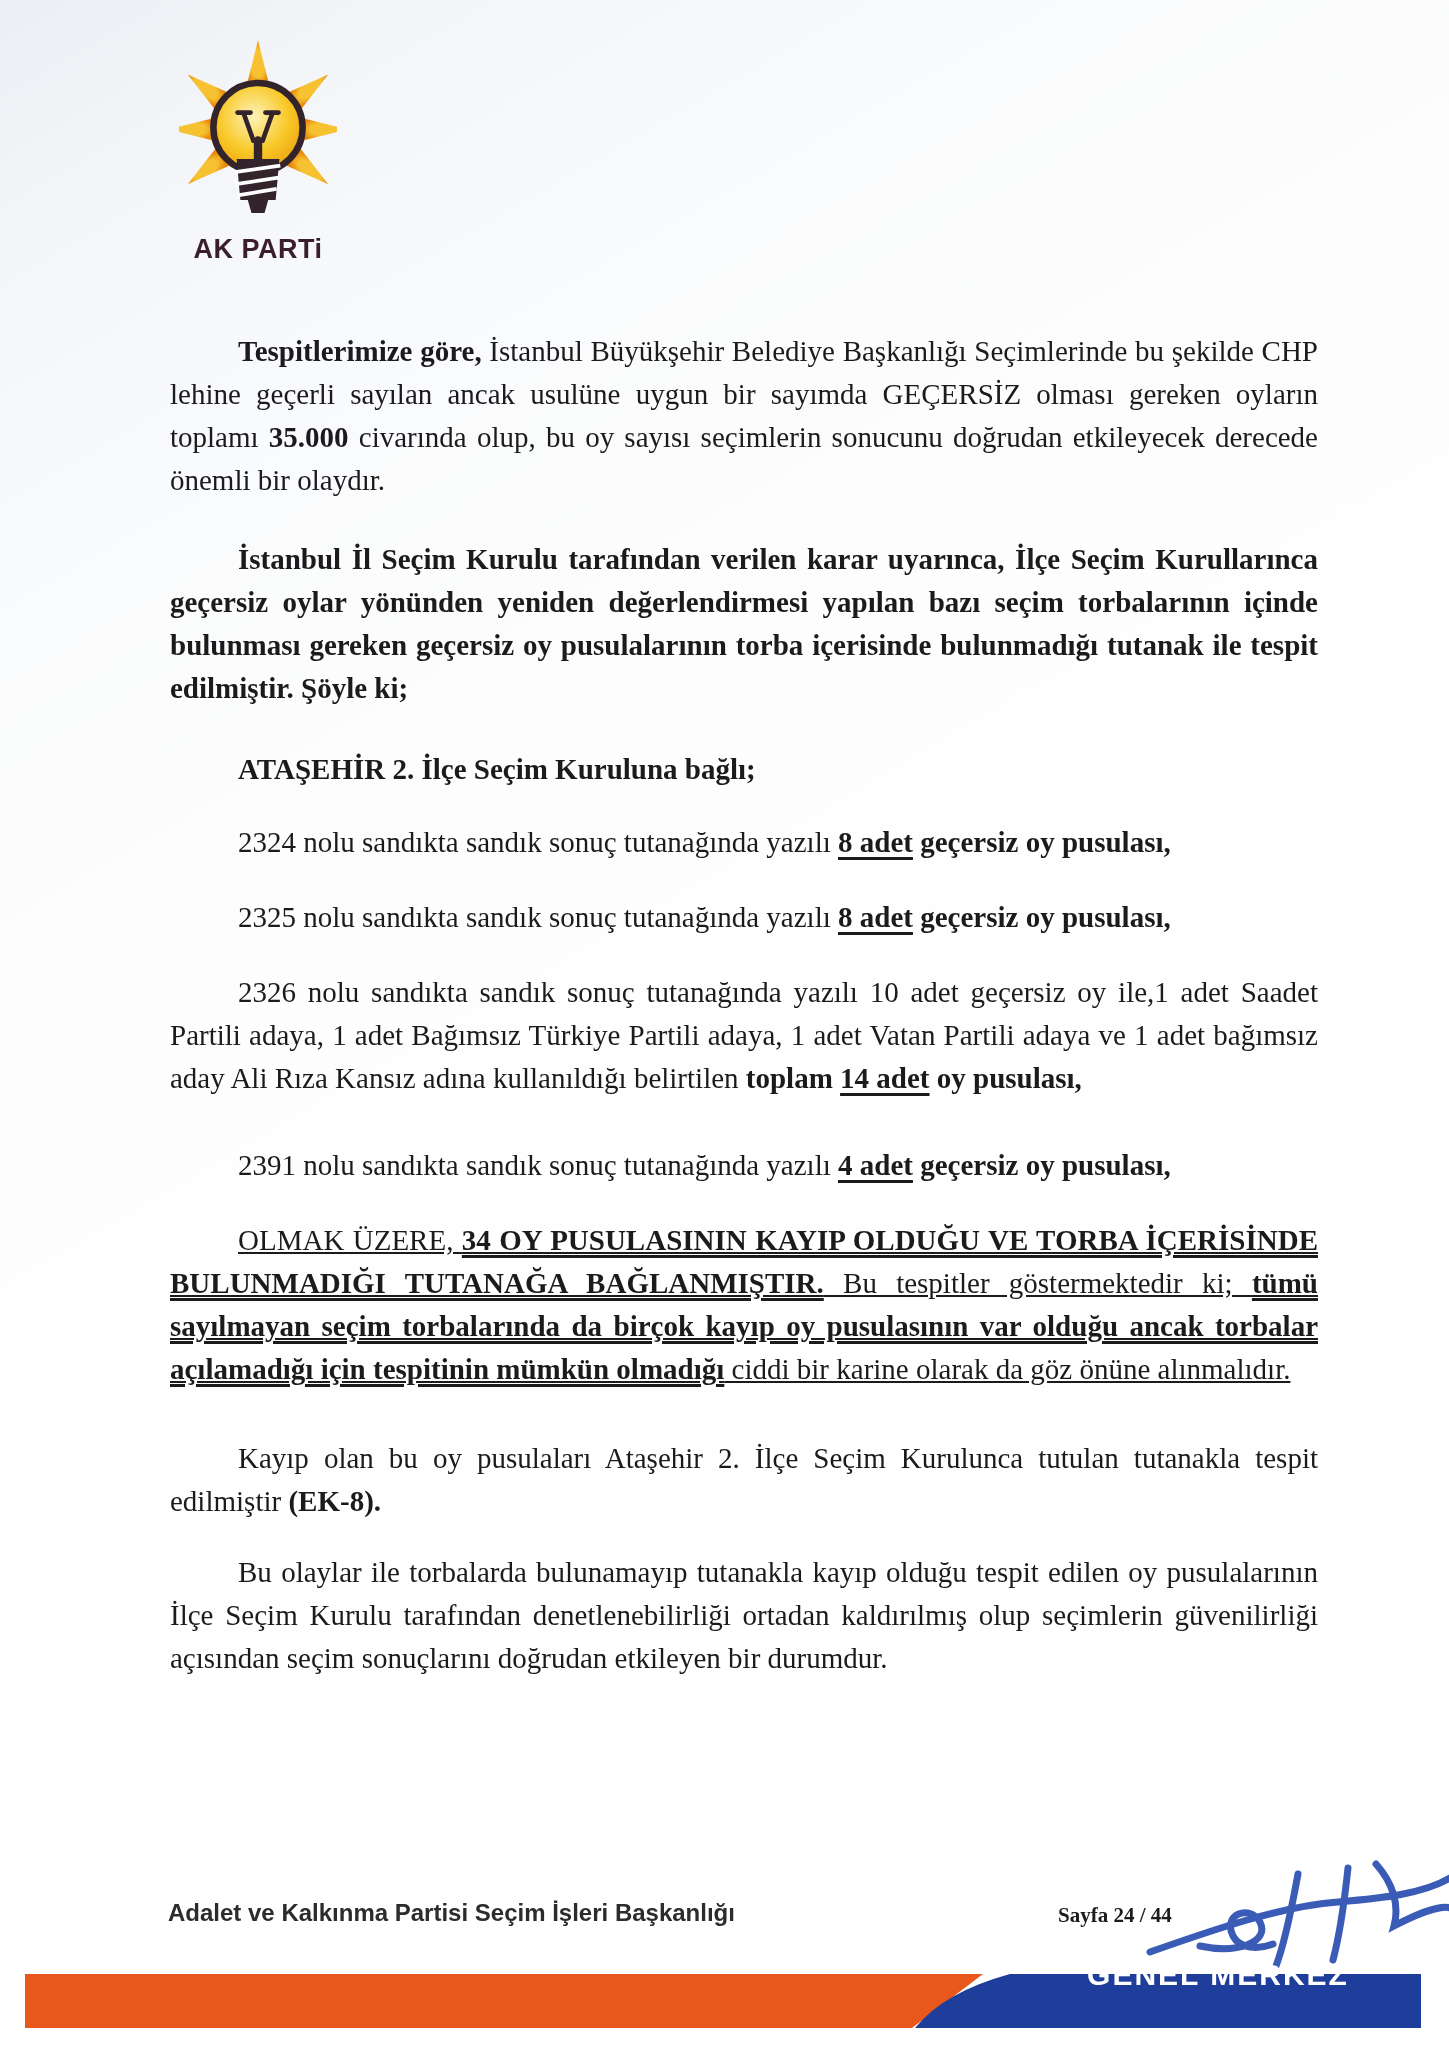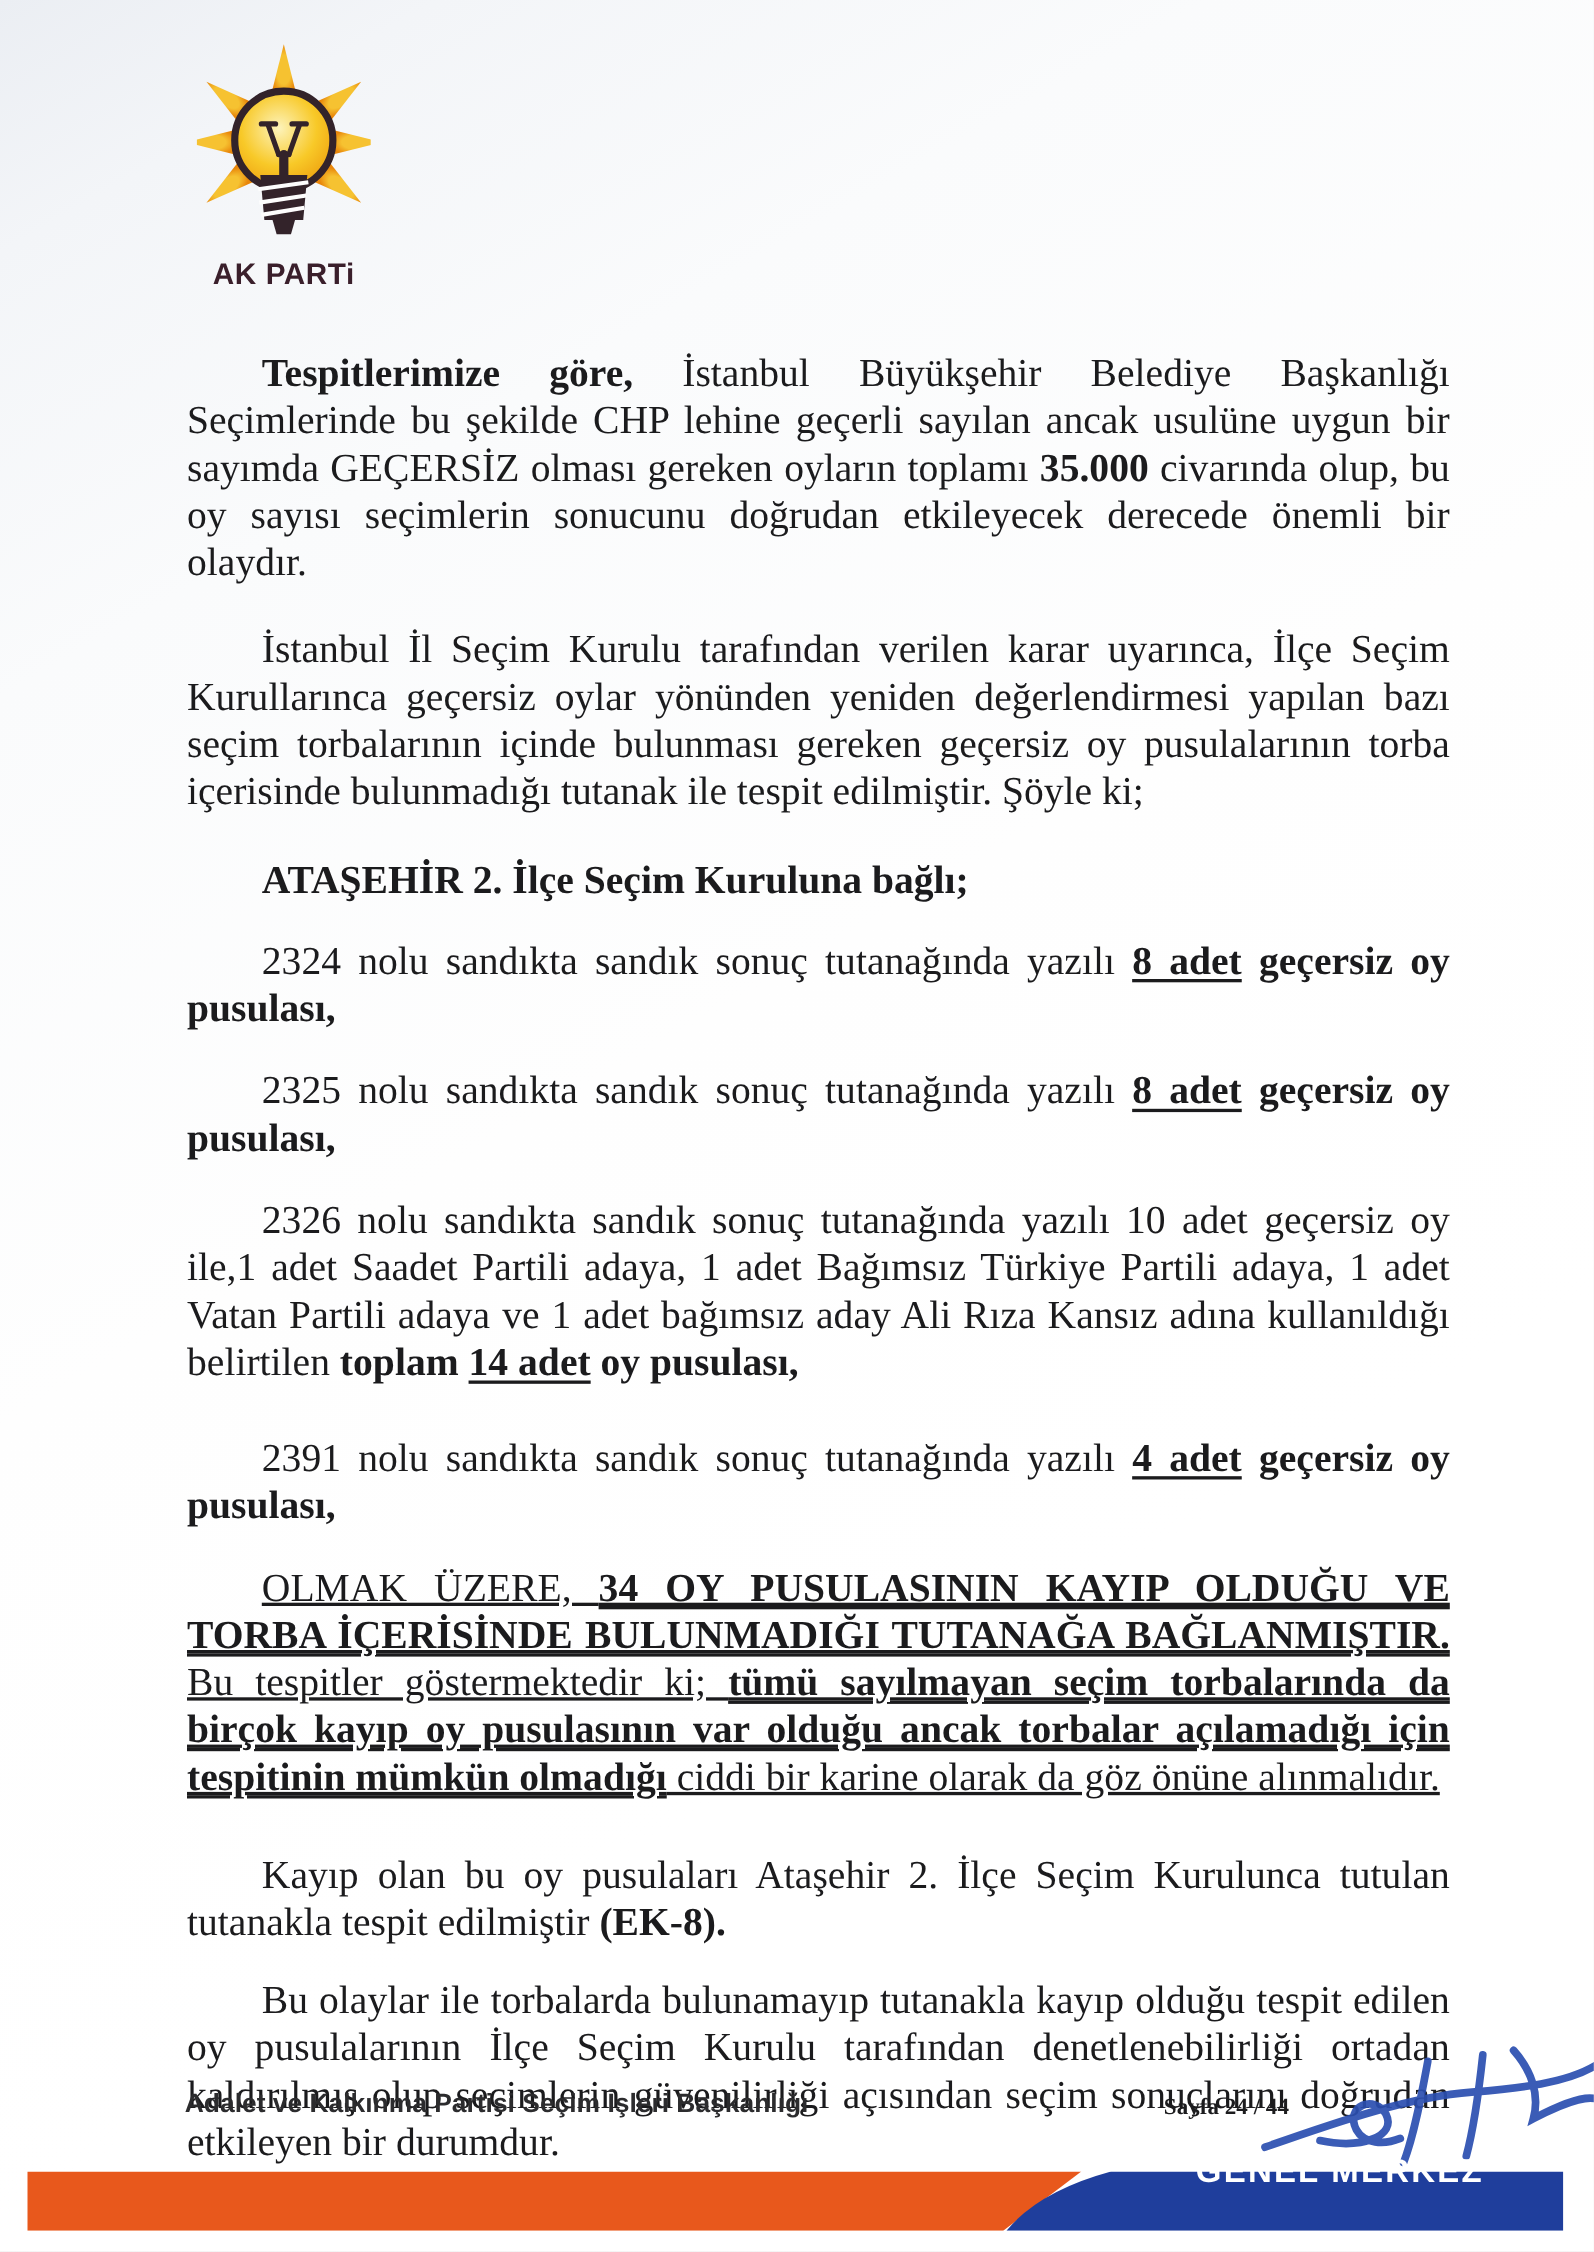--- a/index.html
+++ b/index.html
@@ -17,27 +17,27 @@
   .logo-wrap{position:absolute;left:176px;top:36px;width:164px;text-align:center;}
   .logo-wrap svg{display:block;margin:0 auto;}
   .party-name{
     margin-top:2px;
     font-family:"Liberation Sans", sans-serif;
     font-weight:bold;font-size:27px;letter-spacing:.5px;
     color:#3a1f2b;
   }
   
   .doc-body{
-    position:absolute;left:170px;top:318px;width:1148px;
-    font-size:36px;line-height:43px;text-align:justify;
+    position:absolute;left:170px;top:330px;width:1148px;
+    font-size:29px;line-height:43px;text-align:justify;
   }
   .doc-body p{margin:0;text-indent:68px;}
   .p1{margin-bottom:36px !important;}
   .hsec{font-weight:bold;margin-bottom:42px !important;}
-  .p2{margin-bottom:38px !important;}
+  .p2{margin-bottom:38px !important;font-weight:bold;}
   .hdist{font-weight:bold;margin-bottom:30px !important;}
   .item{margin-bottom:32px !important;}
   .p3{margin-bottom:44px !important;}
   .p4{margin-bottom:46px !important;text-decoration:underline;}
   .p5{margin-bottom:28px !important;}
   .b{font-weight:bold;}
   .bu{font-weight:bold;text-decoration:underline;text-decoration-thickness:2.5px;text-underline-offset:5px;}
   
   .footer-left{
     position:absolute;left:168px;top:1900px;width:760px;

